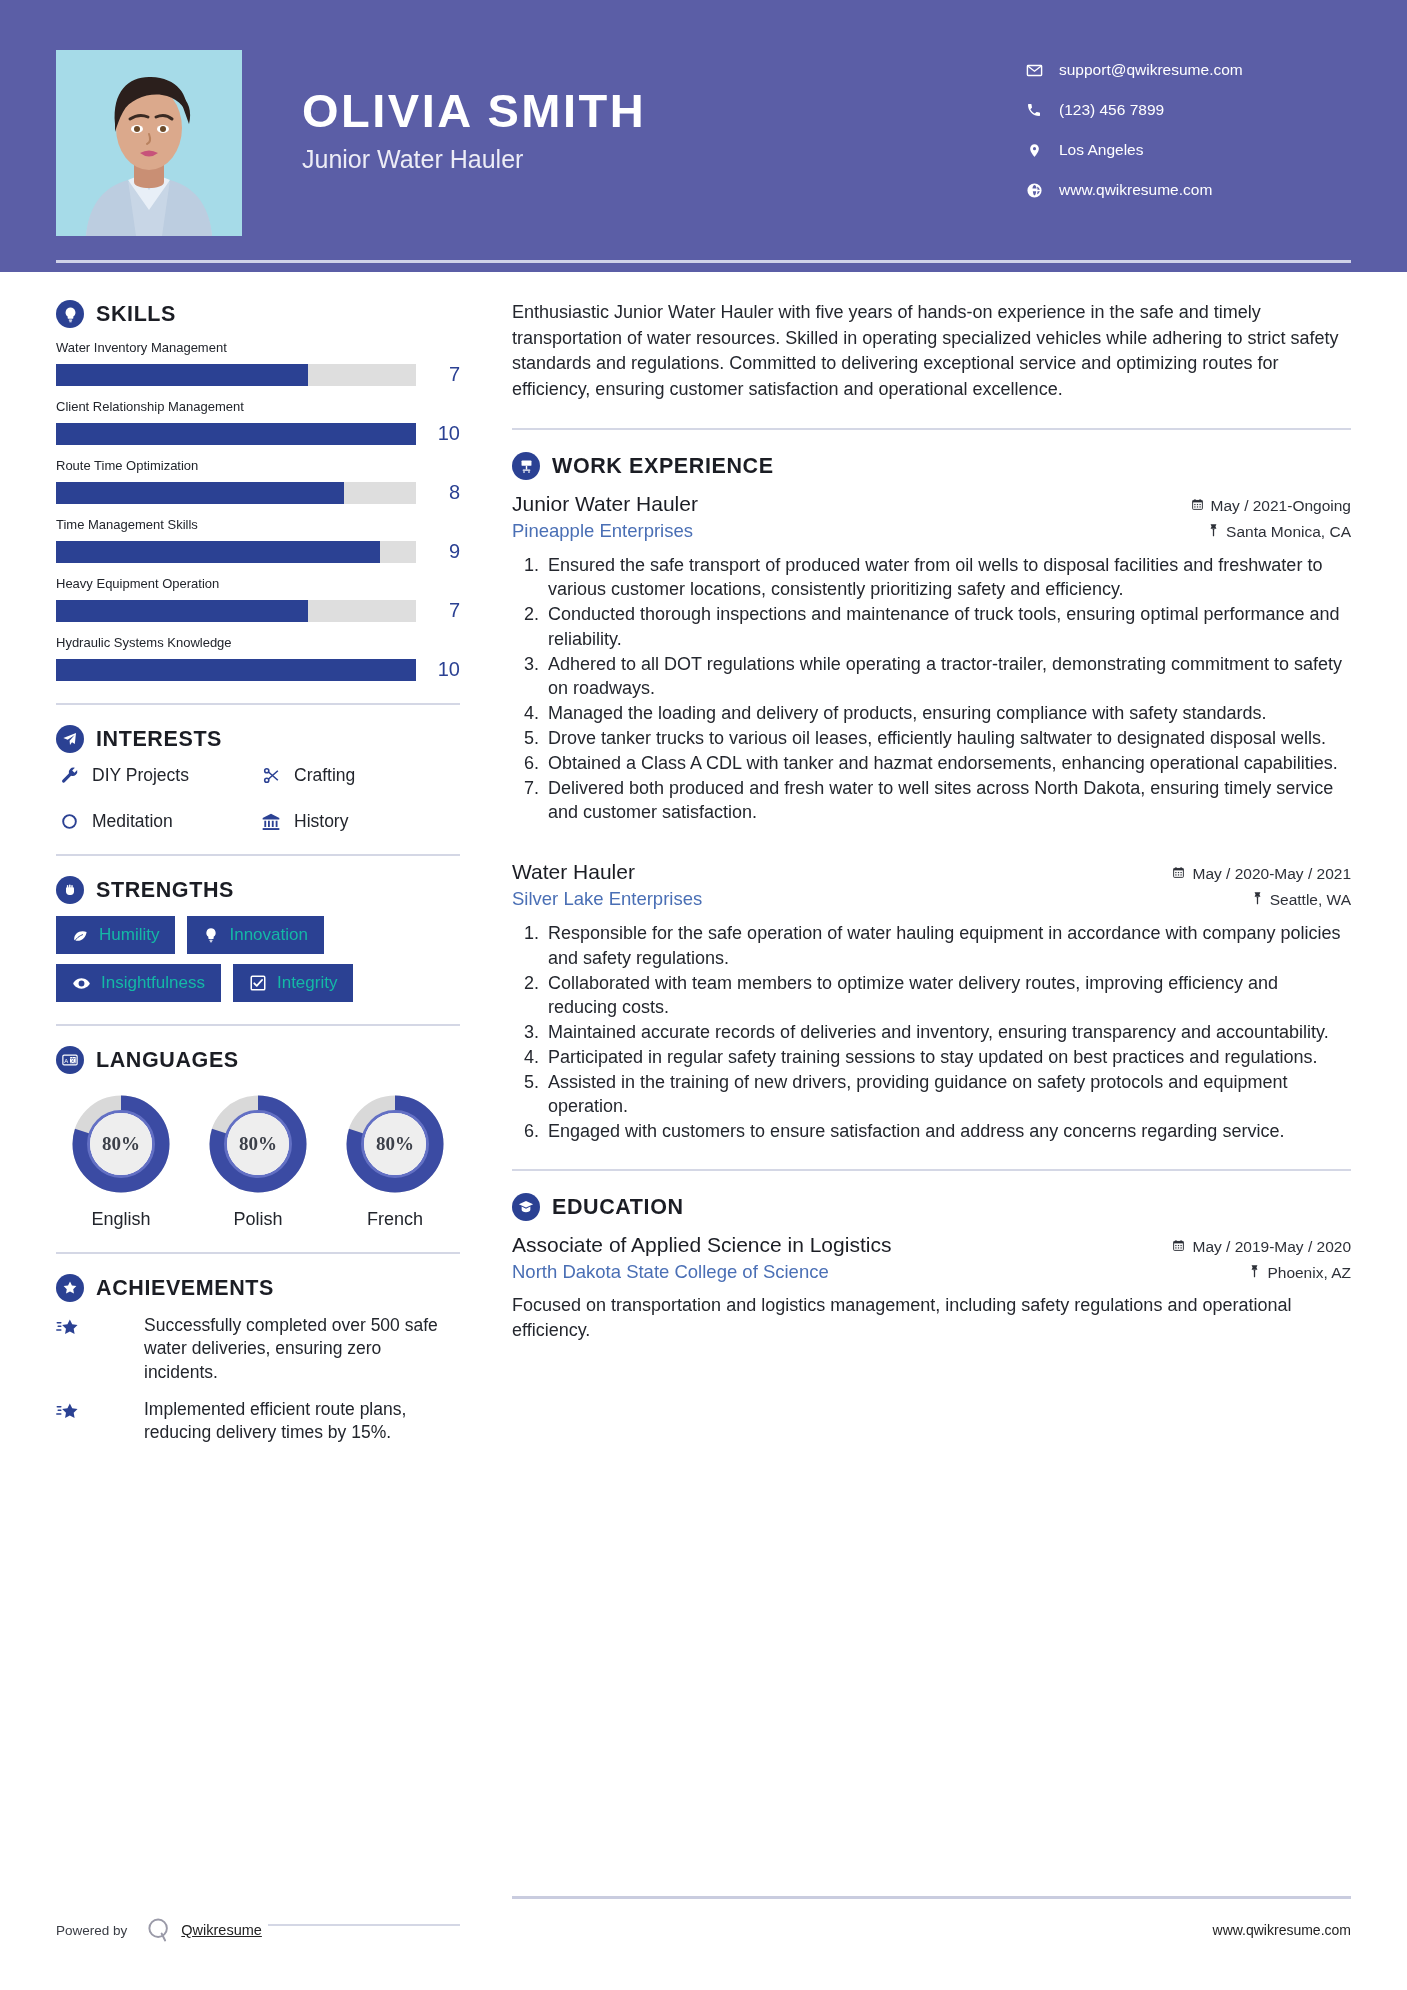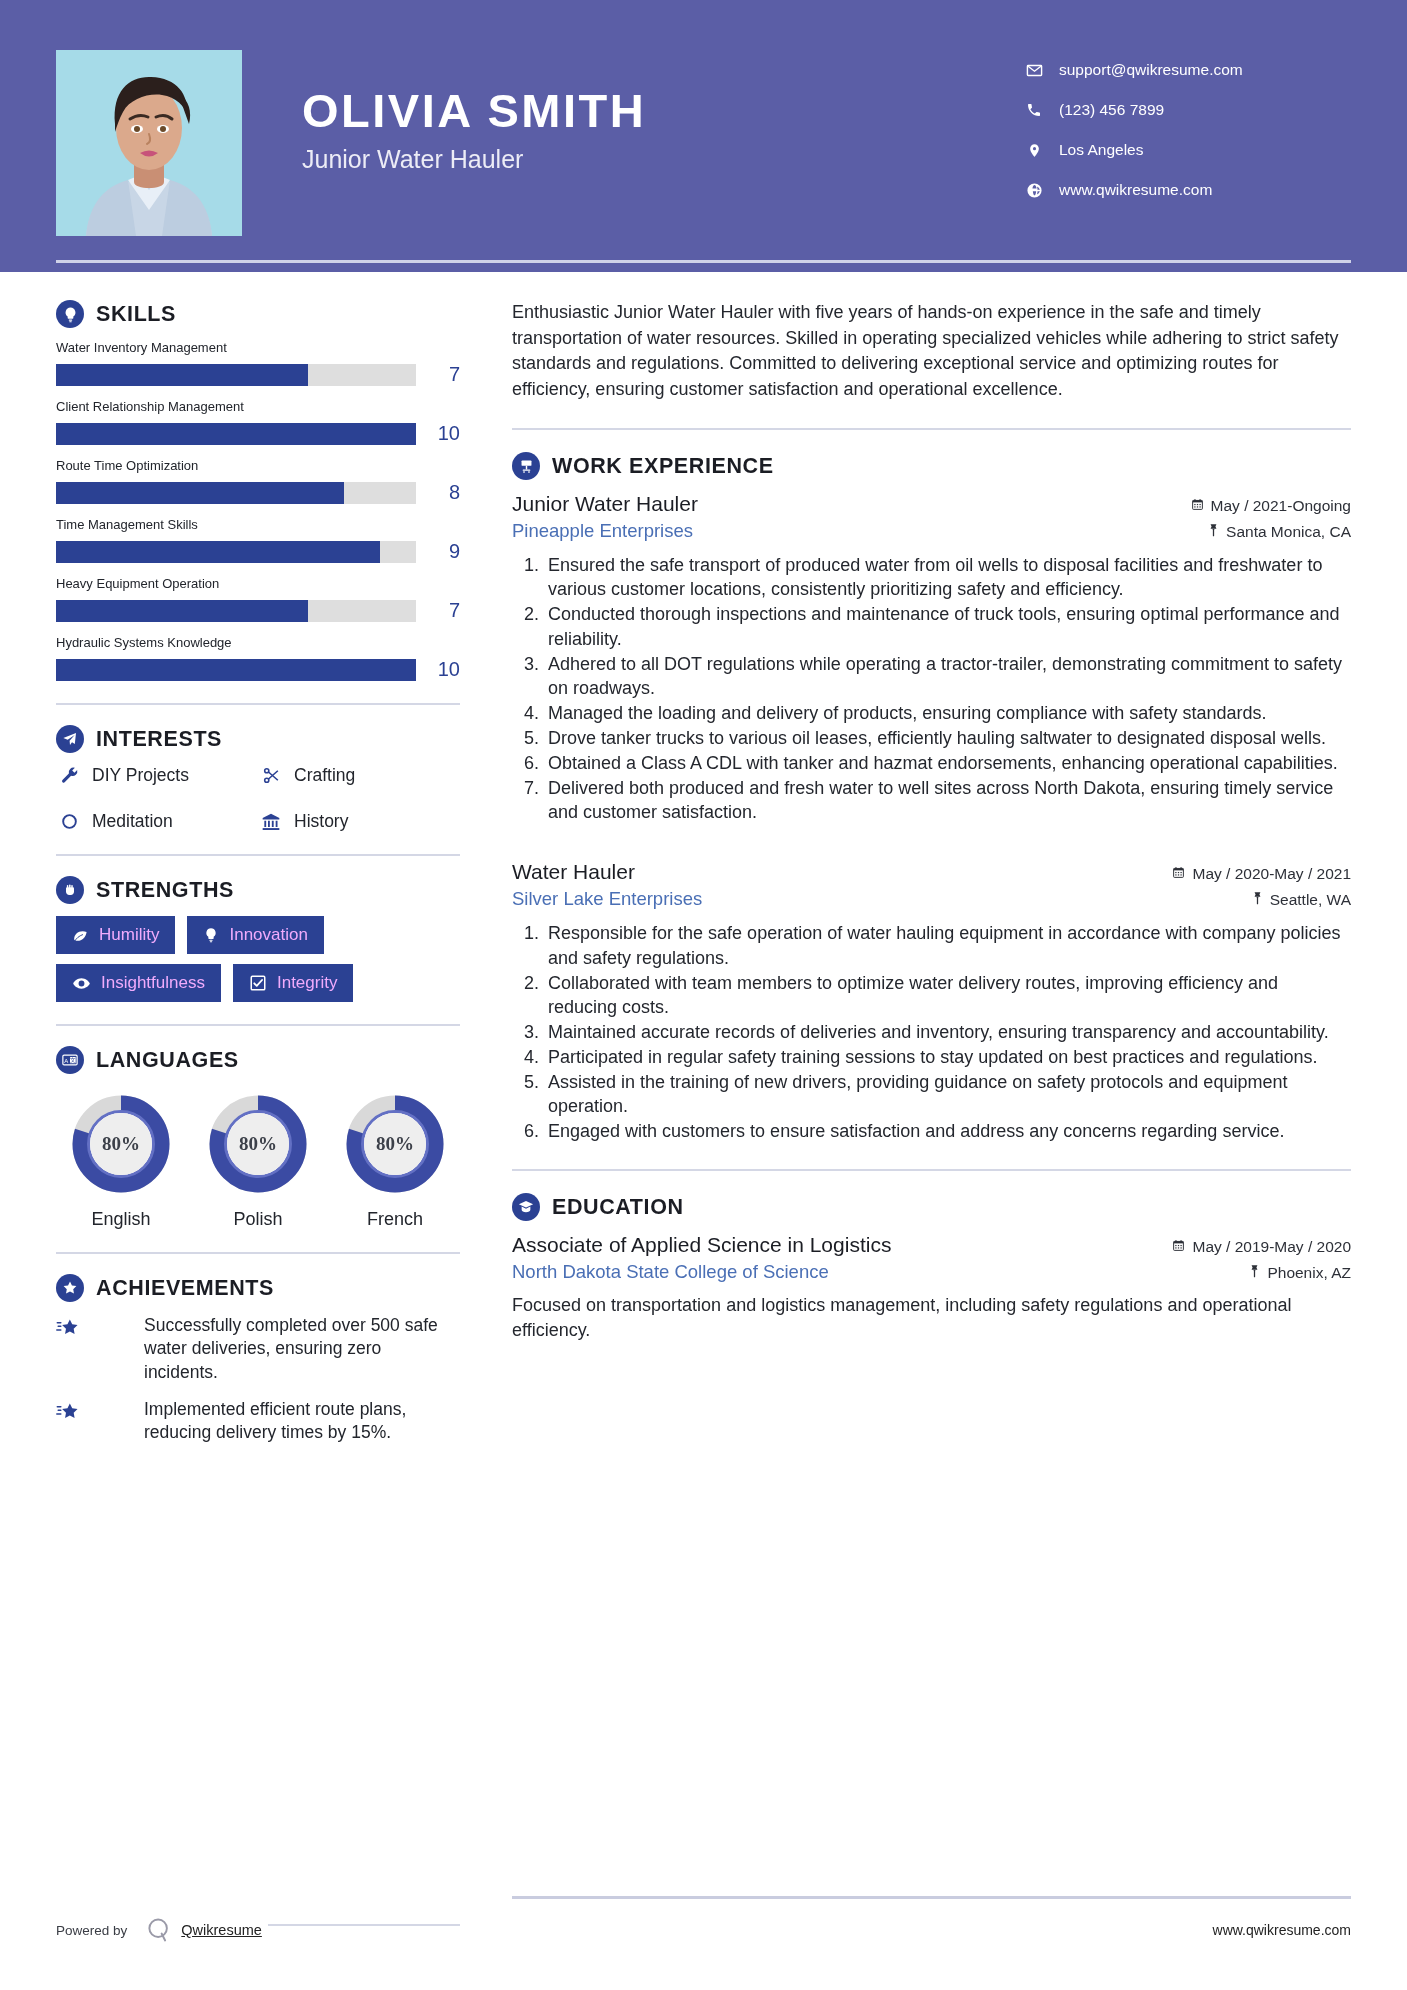--- a/index.html
+++ b/index.html
@@ -142,21 +142,21 @@
     row-gap: 25px;
   }
   .interest { display:flex; align-items:center; font-size: 17.5px; color:#22252c; }
   .interest .ico { width: 26px; flex:0 0 26px; display:flex; align-items:center; justify-content:center; }
   .interest .lbl { margin-left: 10px; }
 
   
   .tags { display:flex; flex-wrap: wrap; gap: 10px 12px; }
   .tag {
     background: #2b4193;
-    color: #f0abfc;
+    color: #14b8a6;
     font-size: 17px;
     padding: 9px 16px;
     display:flex;
     align-items:center;
     gap: 10px;
   }
   .tag .ico { display:flex; align-items:center; }
 
   
   .langs { display:flex; justify-content: space-between; padding: 6px 6px 0 6px; }

